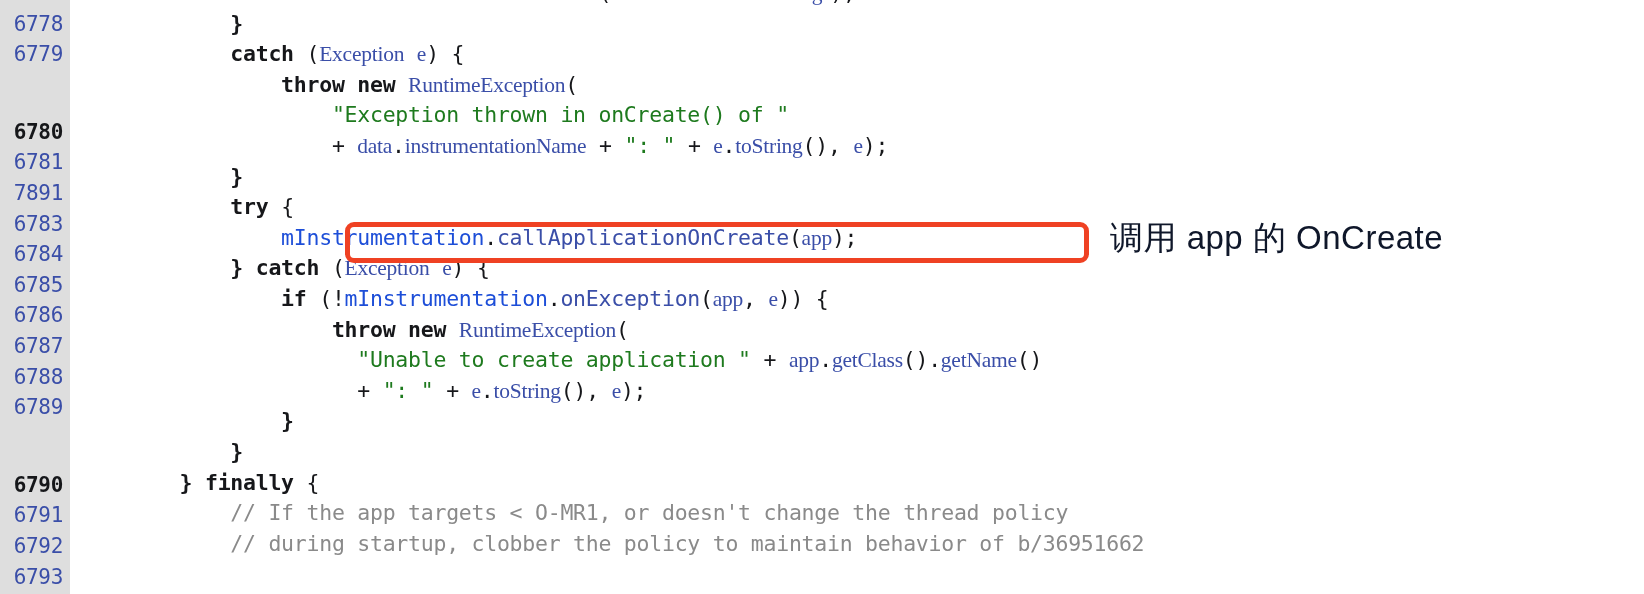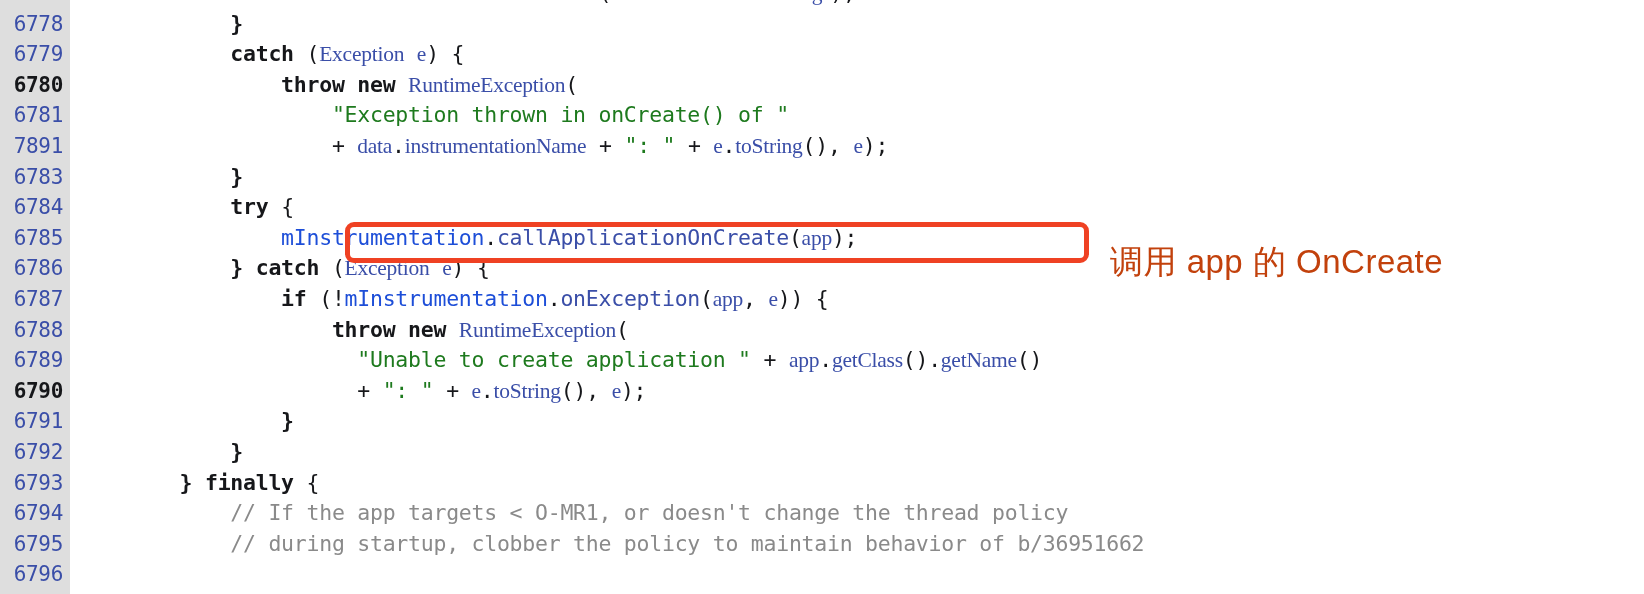--- a/index.html
+++ b/index.html
@@ -44,20 +44,21 @@
     padding-right: 7px;
     box-sizing: border-box;
     font-family: "DejaVu Sans Mono", monospace;
     font-size: 21px;
     color: #3a4ea8;
     letter-spacing: -0.3px;
   }
   .gnum.major {
     color: #16171a;
     font-weight: bold;
+    margin-top: 47px;
   }
 
   
   #code {
     position: absolute;
     left: 72px;
     top: -22px;
     width: 1572px;
     z-index: 1;
   }
@@ -91,25 +92,24 @@
     box-sizing: border-box;
     z-index: 5;
     pointer-events: none;
   }
   #annot-text {
     position: absolute;
     left: 1110px;
     top: 216px;
     font-family: "Liberation Sans", "DejaVu Sans", sans-serif;
     font-size: 33px;
-    color: #c2410c;
+    color: #0f172a;
     white-space: nowrap;
     letter-spacing: 0.5px;
     z-index: 6;
-    margin-top: 24px;
   }
 </style>
 </head>
 <body>
 
 <div id="viewer">
 
   <div id="gutter">
     <div class="gutter-rows" id="gutter-rows">
         <div class="gnum">6777</div>

